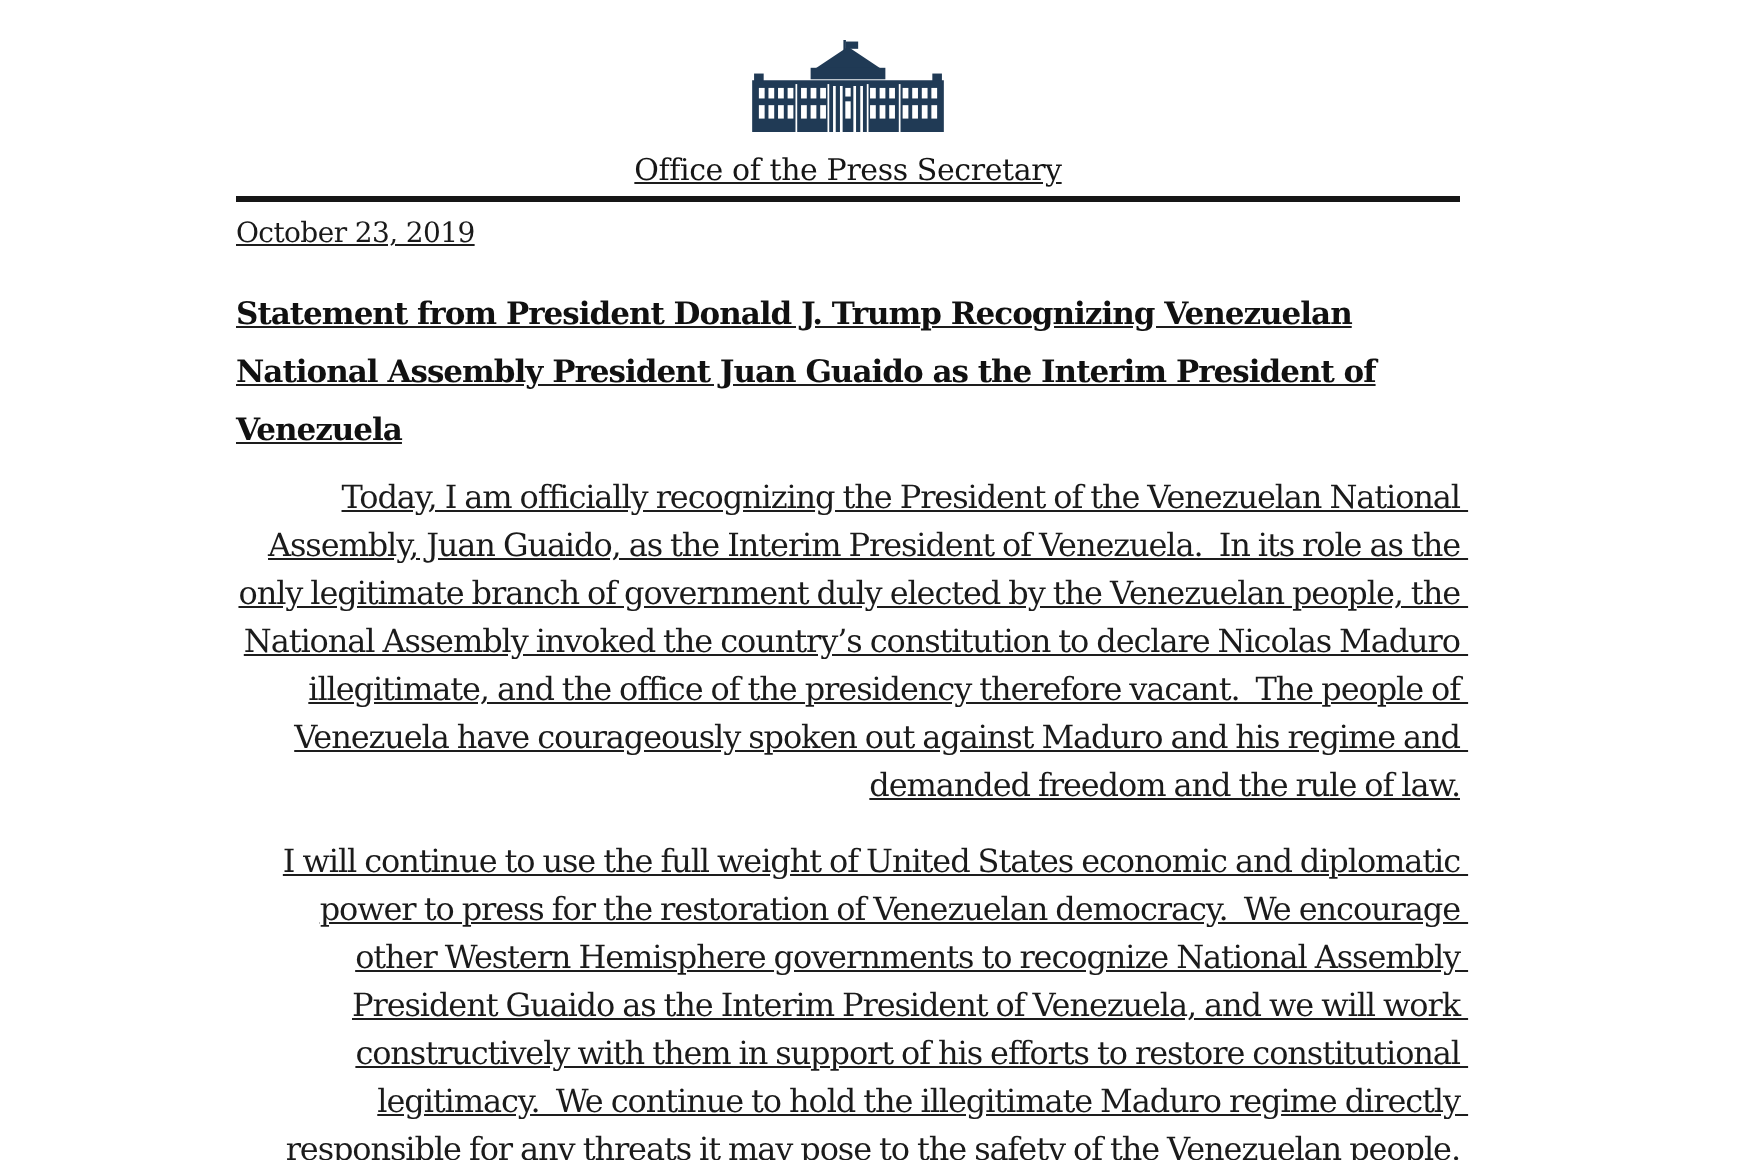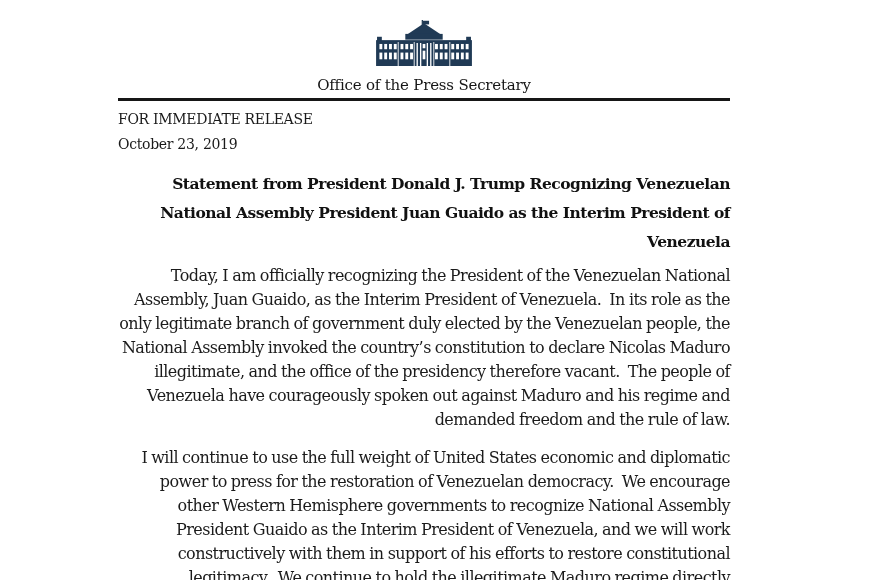--- a/index.html
+++ b/index.html
@@ -8,20 +8,21 @@
     background: #ffffff;
   }
   .page {
     position: relative;
     width: 870px;
     height: 580px;
     background: #ffffff;
     overflow: hidden;
     font-family: "DejaVu Serif", "Liberation Serif", serif;
     color: #1d1d1d;
+    text-decoration: underline;
   }
   .doc {
     width: 612px;
     margin-left: 118px;
   }
   .logo-wrap {
     padding-top: 20px;
     text-align: center;
     height: 46px;
   }
@@ -50,21 +51,21 @@
     margin-top: 7px;
     font-size: 14px;
     line-height: 18px;
     letter-spacing: -0.3px;
     color: #1a1a1a;
   }
   .statement-title {
     margin: 16px 0 0 0;
     font-size: 15.5px;
     font-weight: bold;
-    text-align: right;
+    text-align: left;
     line-height: 29px;
     letter-spacing: -0.5px;
     color: #111111;
   }
   .para {
     margin: 8px 0 0 0;
     font-size: 16px;
     line-height: 24px;
     letter-spacing: -0.55px;
     word-spacing: -0.5px;
@@ -144,21 +145,20 @@
           <rect x="48.6" y="25" width="2.8" height="4.5"></rect>
           <rect x="48.6" y="32" width="2.8" height="9"></rect>
         </g>
       </svg>
     </div>
 
     <div class="office-line">Office of the Press Secretary</div>
 
     <hr class="header-rule">
 
-    <div class="release-line">FOR IMMEDIATE RELEASE</div>
 
     <div class="date-line">October 23, 2019</div>
 
     <h1 class="statement-title">Statement from President Donald J. Trump Recognizing Venezuelan National Assembly President Juan Guaido as the Interim President of Venezuela</h1>
 
     <p class="para">Today, I am officially recognizing the President of the Venezuelan National Assembly, Juan Guaido, as the Interim President of Venezuela.  In its role as the only legitimate branch of government duly elected by the Venezuelan people, the National Assembly invoked the country’s constitution to declare Nicolas Maduro illegitimate, and the office of the presidency therefore vacant.  The people of Venezuela have courageously spoken out against Maduro and his regime and demanded freedom and the rule of law.</p>
 
     <p class="para">I will continue to use the full weight of United States economic and diplomatic power to press for the restoration of Venezuelan democracy.  We encourage other Western Hemisphere governments to recognize National Assembly President Guaido as the Interim President of Venezuela, and we will work constructively with them in support of his efforts to restore constitutional legitimacy.  We continue to hold the illegitimate Maduro regime directly responsible for any threats it may pose to the safety of the Venezuelan people.  As Interim President Guaido noted yesterday: “Violence is the usurper’s weapon; we only have one clear action: to remain united and firm for a democratic and free Venezuela.”</p>
 
   </div>

